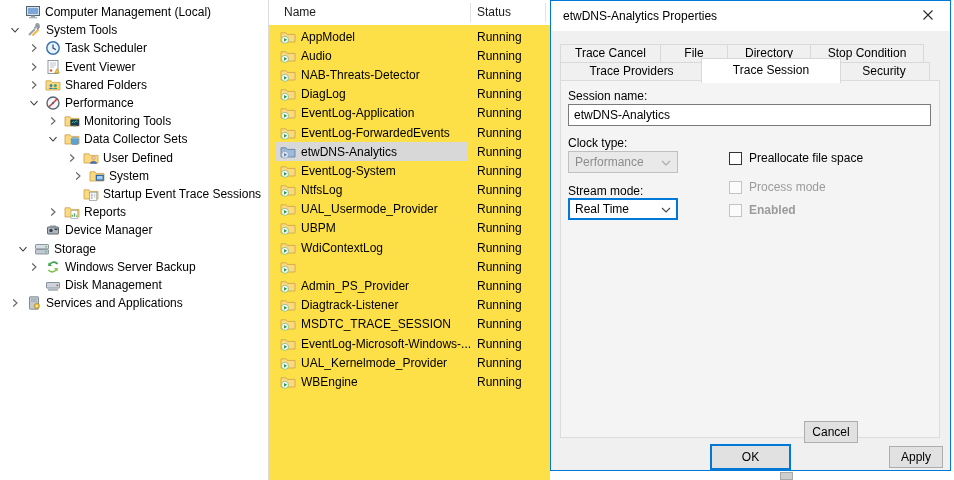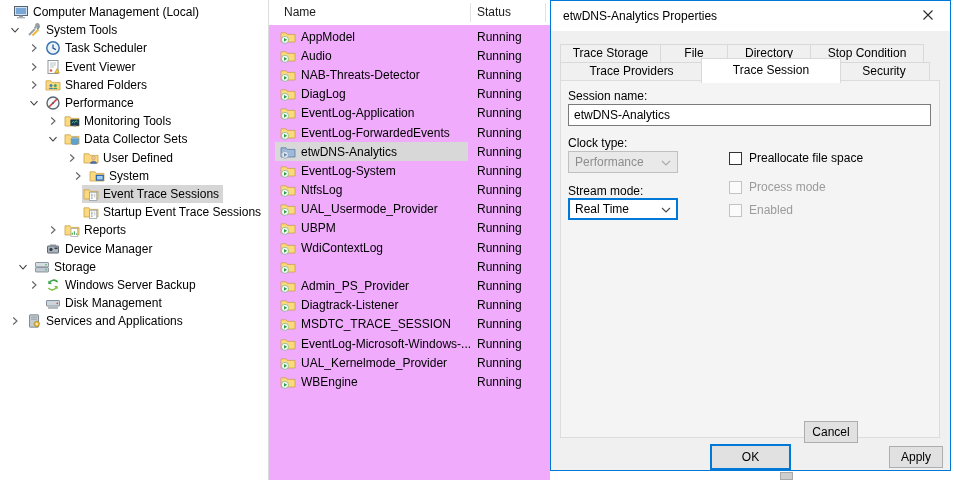--- a/index.html
+++ b/index.html
@@ -10,21 +10,21 @@
   .left-pane{position:absolute;left:0;top:0;width:269px;height:480px;background:#fff;
              border-right:1px solid #dcdcdc;box-sizing:border-box;padding-top:3px;}
   .tree-row{height:18.2px;display:flex;align-items:center;white-space:nowrap;cursor:default;}
   .chev{width:17px;flex:none;display:inline-flex;align-items:center;padding-left:2px;box-sizing:border-box;}
   .tsel{display:inline-flex;align-items:center;height:18px;padding:0 4px 0 1px;border-radius:0;}
   .tsel.selected{background:#d6d6d6;}
   .ticon{width:16px;height:16px;flex:none;margin-right:4px;display:inline-flex;}
   .ticon svg{width:16px;height:16px;}
   .tlabel{padding-top:0;}
   
-  .mid-pane{position:absolute;left:269px;top:0;width:281px;height:480px;background:#f0abfc;}
+  .mid-pane{position:absolute;left:269px;top:0;width:281px;height:480px;background:#fde047;}
   .lv-header{position:absolute;left:0;top:0;right:0;height:25px;background:#fff;}
   .hdr-cell{position:absolute;top:0;height:25px;line-height:25px;color:#1a1a1a;cursor:default;}
   .hdr-name{left:15px;}
   .hdr-status{left:208px;}
   .hdr-sep{position:absolute;top:3px;width:1px;height:19px;background:#e2e2e2;}
   .sep1{left:201px;} .sep2{left:276px;}
   .lrows{position:absolute;left:0;top:27px;right:0;}
   .lrow{height:19.2px;display:flex;align-items:center;padding-left:11px;position:relative;cursor:default;}
   .lrow.selected::before{content:"";position:absolute;left:6px;top:0;bottom:0;width:193px;background:#d8d8d8;}
   .licon{width:16px;height:16px;flex:none;margin-right:5px;position:relative;display:inline-flex;}
@@ -50,40 +50,40 @@
   .tb-session{position:absolute;left:17px;top:103px;width:363px;height:22px;box-sizing:border-box;
               border:1px solid #7a7a7a;background:#fff;font:12px "Liberation Sans",sans-serif;
               padding:0 5px;z-index:5;color:#000;}
   .lbl-clock{left:17px;top:135px;z-index:5;}
   .combo{position:absolute;width:110px;height:22px;box-sizing:border-box;display:flex;align-items:center;
          justify-content:space-between;padding:0 6px;z-index:5;background:#fff;cursor:default;}
   .cmb-clock{left:17px;top:150px;background:#e9e9e9;border:1px solid #c0c0c0;color:#8d8d8d;}
   .lbl-stream{left:17px;top:183px;z-index:5;}
   .cmb-stream{left:17px;top:197px;border:1px solid #0078d7;box-shadow:inset 0 0 0 1px #0078d7;color:#000;}
   .cbrow{position:absolute;display:flex;align-items:center;z-index:5;}
-  .cb-0{left:178px;top:150px;} .cb-1{left:178px;top:179px;} .cb-2{left:178px;top:202px;}
+  .cb-0{left:178px;top:150px;} .cb-1{left:178px;top:179px;} .cb-2{left:178px;top:202px;font-weight:bold;}
   .cbbox{width:13px;height:13px;box-sizing:border-box;border:1px solid #333;background:#fff;margin-right:7px;flex:none;}
   .cbrow.disabled .cbbox{border-color:#c3c3c3;background:#fbfbfb;}
   .cbrow.disabled .cblabel{color:#9b9b9b;}
   .btn{position:absolute;box-sizing:border-box;background:#e1e1e1;border:1px solid #adadad;
        text-align:center;cursor:default;z-index:5;font-size:12px;}
   .btn-ok{left:159px;top:443px;width:81px;height:26px;border:2px solid #0078d7;line-height:22px;}
   .btn-cancel{left:253px;top:420px;width:54px;height:22px;line-height:20px;}
   .btn-apply{left:338px;top:445px;width:54px;height:22px;line-height:20px;}
   
   .behind-frag{position:absolute;left:780px;top:472px;width:13px;height:8px;background:#cdcdcd;
                border:1px solid #a9a9a9;box-sizing:border-box;}
 </style>
 </head>
 <body>
 
 <div id="app">
 
   <div class="left-pane" id="tree">
-      <div class="tree-row" style="padding-left: 12px;">
+      <div class="tree-row" style="padding-left: 24px;">
         <span class="tsel">
           <span class="ticon">
             <svg width="16" height="16" viewBox="0 0 16 16">
               <rect x="1.5" y="2.5" width="13" height="9" fill="#cfe0f0" stroke="#56636f"></rect>
               <rect x="3" y="4" width="10" height="6" fill="#7aa7d6"></rect>
               <rect x="6" y="11.5" width="4" height="1.4" fill="#8a949c"></rect>
               <rect x="4" y="13" width="8" height="1.4" fill="#aab4bc"></rect>
             </svg>
           </span>
           <span class="tlabel">Computer Management (Local)</span>
@@ -237,34 +237,20 @@
         </span>
         <span class="tsel">
           <span class="ticon">
             <svg width="16" height="16" viewBox="0 0 16 16">
               <path d="M1 3.8 h5 l1.3 1.6 h7.7 v7.6 h-14 z" fill="#fbd97c" stroke="#c9a14c" stroke-width="0.8"></path>
               <rect x="7" y="7" width="7.6" height="5.4" fill="#2f74c0" stroke="#1d4f8c" stroke-width="0.5"></rect>
               <rect x="8" y="8" width="5.6" height="3.4" fill="#a8cdf0"></rect>
             </svg>
           </span>
           <span class="tlabel">System</span>
-        </span>
-      </div>
-      <div class="tree-row" style="padding-left: 65px;">
-        <span class="chev"></span>
-        <span class="tsel selected">
-          <span class="ticon">
-            <svg width="16" height="16" viewBox="0 0 16 16">
-              <path d="M1 3.8 h5 l1.3 1.6 h7.7 v7.6 h-14 z" fill="#fbd97c" stroke="#c9a14c" stroke-width="0.8"></path>
-              <rect x="6.6" y="6.2" width="7.2" height="8.2" fill="#fdfdfd" stroke="#8d959c" stroke-width="0.7"></rect>
-              <path d="M8 8.2 h1.6 M8 9.6 h1.6 M8 11 h1.6 M8 12.4 h1.6" stroke="#7c868e" stroke-width="0.7"></path>
-              <path d="M10.8 8.2 h1.6 M10.8 9.6 h1.6 M10.8 11 h1.6" stroke="#aab2b9" stroke-width="0.7"></path>
-            </svg>
-          </span>
-          <span class="tlabel">Event Trace Sessions</span>
         </span>
       </div>
       <div class="tree-row" style="padding-left: 65px;">
         <span class="chev"></span>
         <span class="tsel">
           <span class="ticon">
             <svg width="16" height="16" viewBox="0 0 16 16">
               <path d="M1 3.8 h5 l1.3 1.6 h7.7 v7.6 h-14 z" fill="#fbd97c" stroke="#c9a14c" stroke-width="0.8"></path>
               <rect x="6.6" y="6.2" width="7.2" height="8.2" fill="#fdfdfd" stroke="#8d959c" stroke-width="0.7"></rect>
               <path d="M8 8.2 h1.6 M8 9.6 h1.6 M8 11 h1.6 M8 12.4 h1.6" stroke="#7c868e" stroke-width="0.7"></path>
@@ -598,21 +584,21 @@
       <span class="dlg-title-text">etwDNS-Analytics Properties</span>
       <div class="dlg-close">
         <span>
           <svg width="12" height="12" viewBox="0 0 12 12">
               <path d="M1.5 1.5 L10.5 10.5 M10.5 1.5 L1.5 10.5" stroke="#2b2b2b" stroke-width="1.1"></path>
             </svg>
         </span>
       </div>
     </div>
     <div id="tabs">
-        <div class="tab back" style="left: 9px; width: 101px;">Trace Storage</div>
+        <div class="tab back" style="left: 9px; width: 101px;">Trace Cancel</div>
         <div class="tab back" style="left: 109px; width: 68px;">File</div>
         <div class="tab back" style="left: 176px; width: 84px;">Directory</div>
         <div class="tab back" style="left: 259px; width: 114px;">Stop Condition</div>
         <div class="tab front" style="left: 9px; width: 143px;">Trace Providers</div>
         <div class="tab front active" style="left: 150px; width: 140px;">Trace Session</div>
         <div class="tab front" style="left: 287px; width: 92px;">Security</div>
       </div>
     <div class="tabpage"></div>
 
     <div class="fld lbl-session">Session name:</div>

